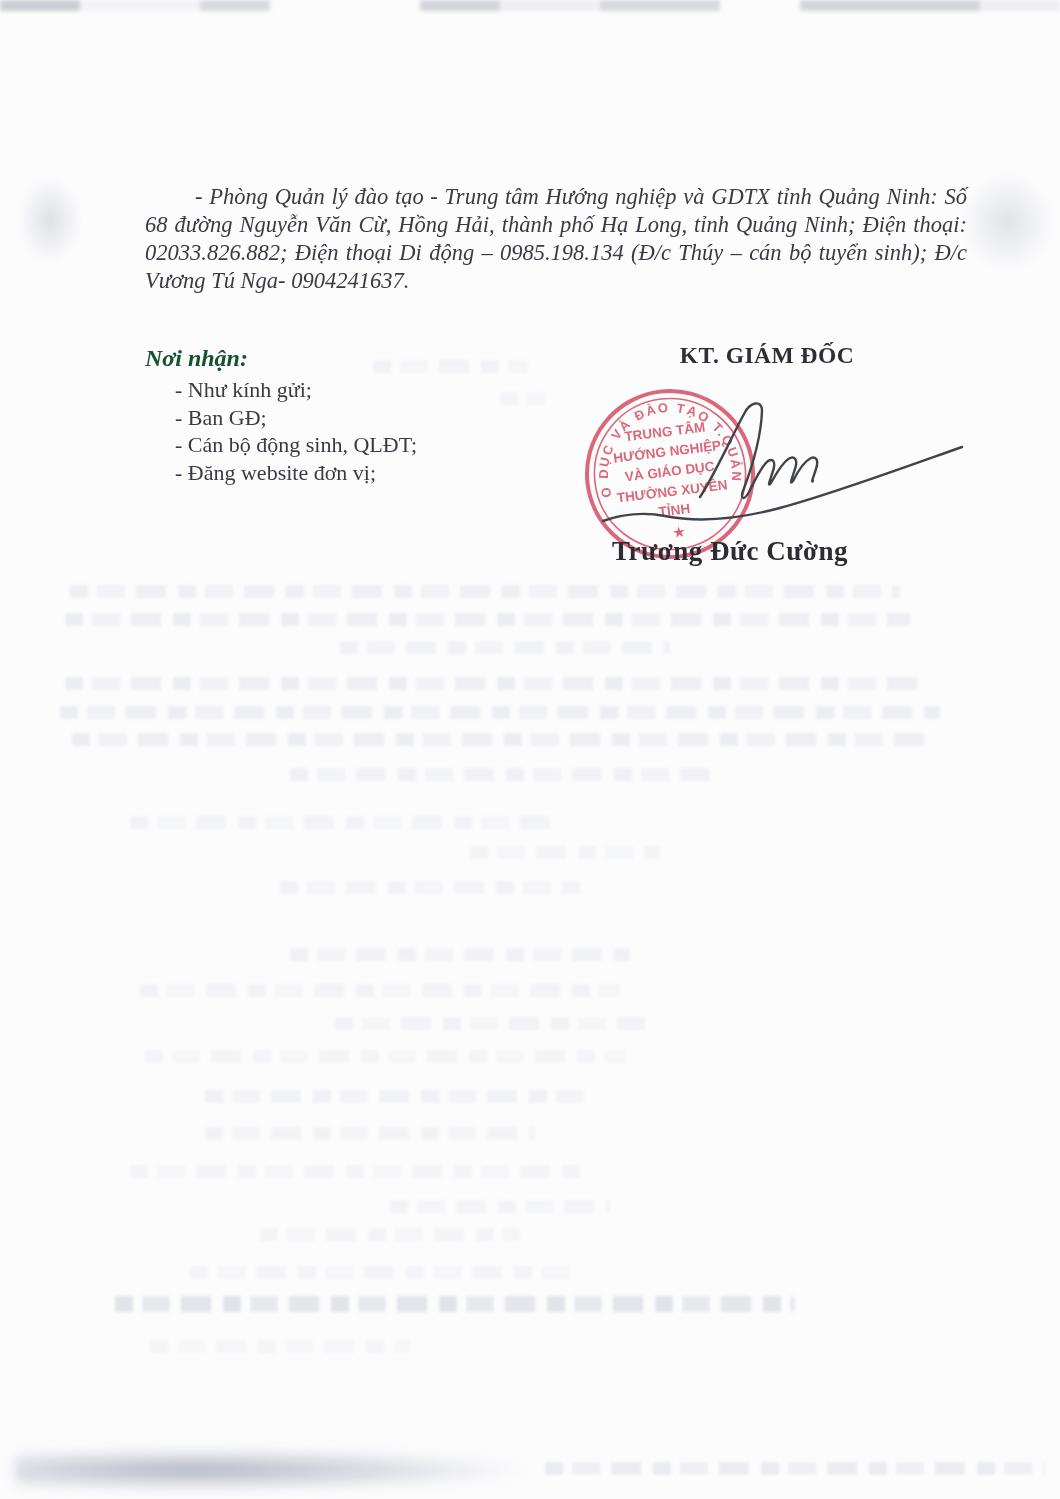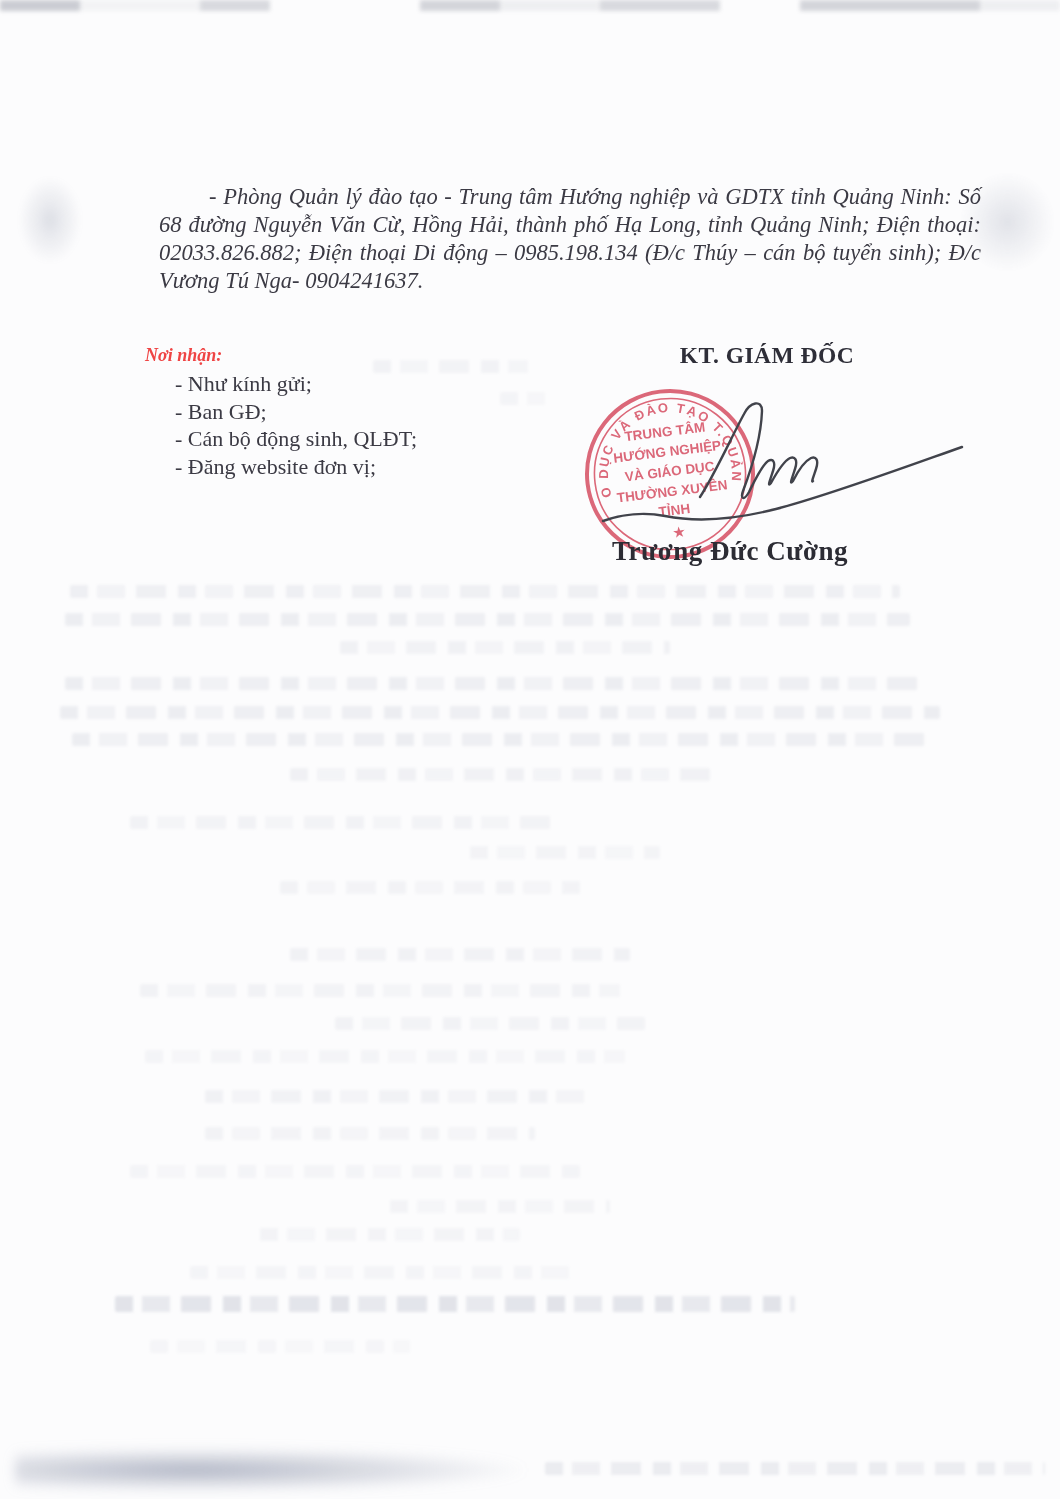--- a/index.html
+++ b/index.html
@@ -7,33 +7,33 @@
     position:relative;
     width:1060px;height:1499px;
     margin:0 auto;
     background:#fcfcfd;
     overflow:hidden;
     font-family:"Liberation Serif","DejaVu Serif",serif;
     color:#3b3a44;
   }
   
   .para{
-    position:absolute;left:159px;width:822px;
+    position:absolute;left:145px;width:822px;
     font-style:italic;
     font-size:22.5px;line-height:28px;
     text-align:justify;
     text-indent:50px;
     color:#3b3a44;
   }
   .para1{top:160px;}
   .para2{top:282px;}
   .recipients{position:absolute;left:145px;top:345px;width:420px;}
   .recipients-heading{
     font-weight:bold;font-style:italic;
-    font-size:18px;color:#ef4444;
+    font-size:24px;color:#14532d;
   }
   .recipients-list{
     list-style:none;margin:4px 0 0 0;padding:0 0 0 30px;
     font-size:22px;line-height:27.5px;color:#3b3a44;
   }
   .sign-title{
     position:absolute;left:612px;top:340px;width:310px;
     text-align:center;font-weight:bold;
     font-size:23.5px;line-height:30px;color:#2e2e38;
     letter-spacing:.5px;

